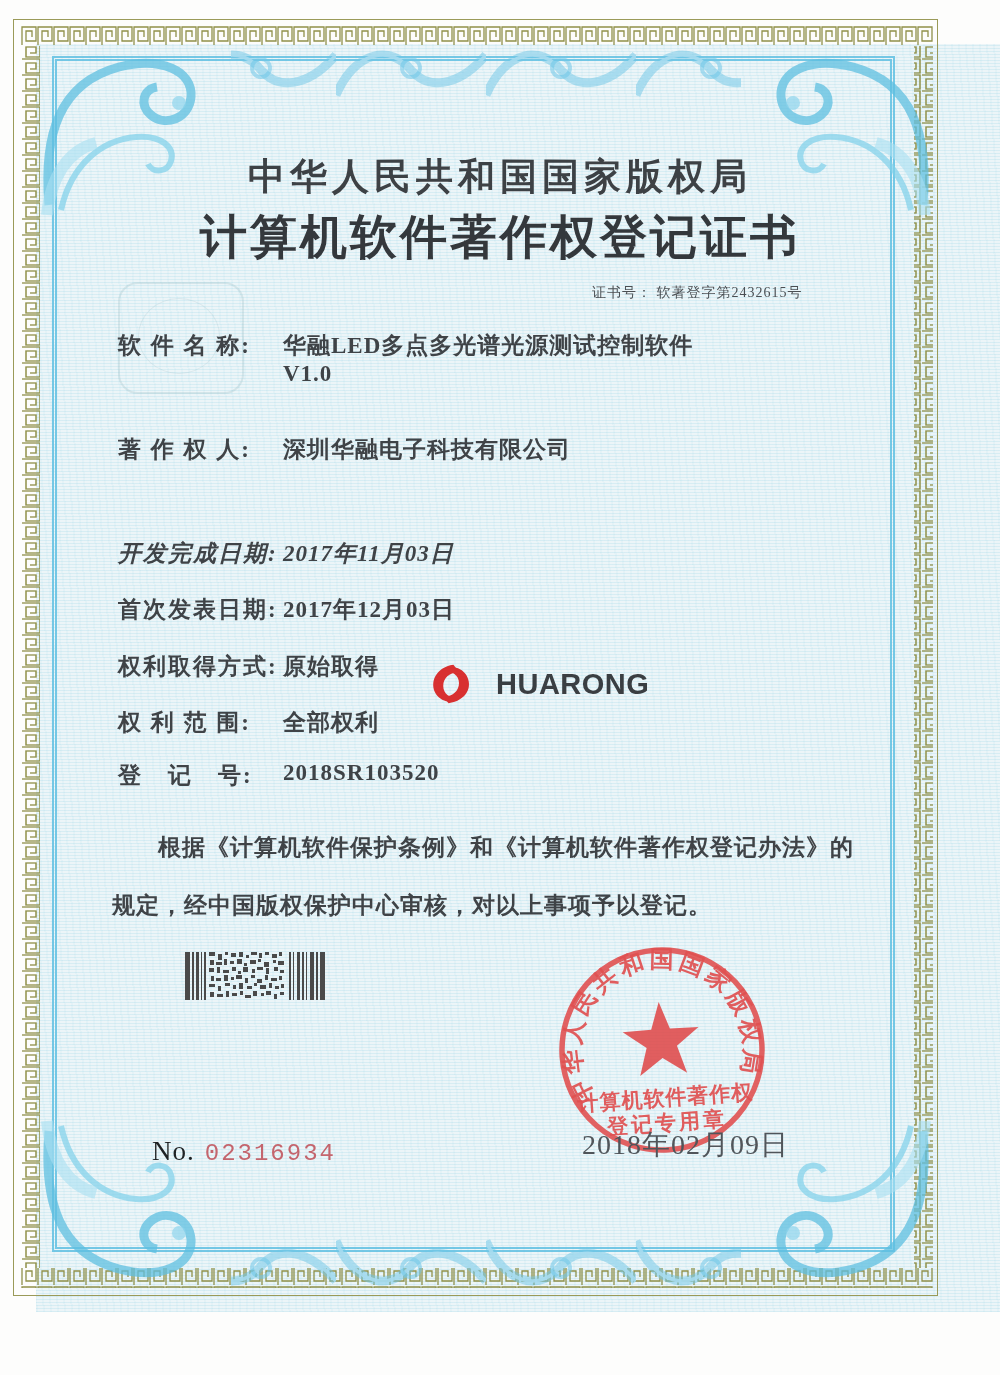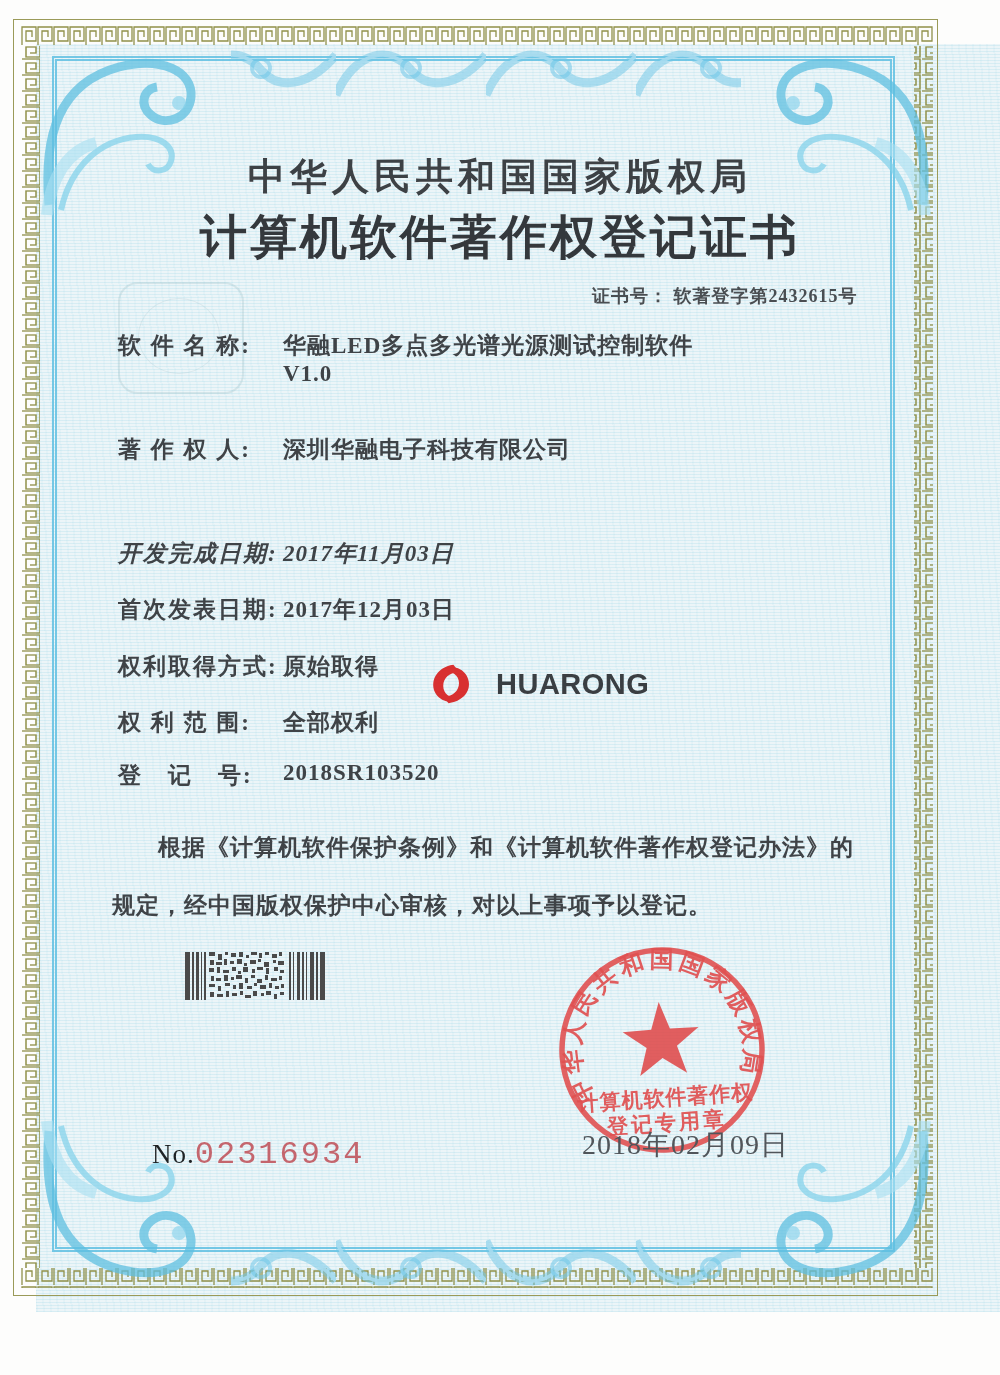--- a/index.html
+++ b/index.html
@@ -36,22 +36,22 @@
   }
   .authority{
     position:absolute;left:0;top:152px;width:100%;text-align:center;
     font-size:37px;font-weight:bold;letter-spacing:5px;color:#3d4145;
   }
   .title{
     position:absolute;left:0;top:206px;width:100%;text-align:center;
     font-size:47px;font-weight:bold;letter-spacing:3px;color:#34383c;
   }
   .certno{
-    position:absolute;left:592px;top:284px;font-size:18px;color:#4a4e52;
-    letter-spacing:1px;font-weight:700;text-align:center;
+    position:absolute;left:592px;top:284px;font-size:14px;color:#4a4e52;
+    letter-spacing:1px;font-weight:400;text-align:center;
   }
   .row{position:absolute;left:118px;font-size:23px;color:#3f4347;font-weight:600;}
   .row .lbl{display:inline-block;width:165px;letter-spacing:2px;vertical-align:top;}
   .row .val{display:inline-block;letter-spacing:1px;vertical-align:top;}
   .row .val .line2{display:block;}
   .r1{top:330px;} .r2{top:434px;} .r3{top:538px;font-style:italic;} .r4{top:594px;}
   .r5{top:651px;} .r6{top:707px;} .r7{top:760px;}
   .statement{
     position:absolute;left:112px;width:790px;font-size:23px;color:#3f4347;
     font-weight:600;letter-spacing:1px;
@@ -60,21 +60,21 @@
   .logo{position:absolute;left:428px;top:662px;display:flex;align-items:center;gap:22px;}
   .logo-text{
     font-family:"Liberation Sans","DejaVu Sans",sans-serif;font-weight:bold;
     font-size:29px;color:#3a3e42;letter-spacing:0.5px;
   }
   .barcode{position:absolute;left:185px;top:952px;}
   .serial{position:absolute;left:152px;top:1136px;font-size:27px;}
   .serial .no{color:#1e2224;letter-spacing:1px;}
   .serial .num{
     color:#c4656d;font-family:"Liberation Mono","DejaVu Sans Mono",monospace;
-    font-size:32px;letter-spacing:2px;
+    font-size:24px;letter-spacing:2px;margin-left:10px;
   }
   .seal{position:absolute;left:552px;top:940px;opacity:0.93;}
   .issue-date{
     position:absolute;left:582px;top:1126px;font-size:28px;color:#50555a;
     font-weight:400;letter-spacing:1px;
   }
 </style>
 </head>
 <body>
 

